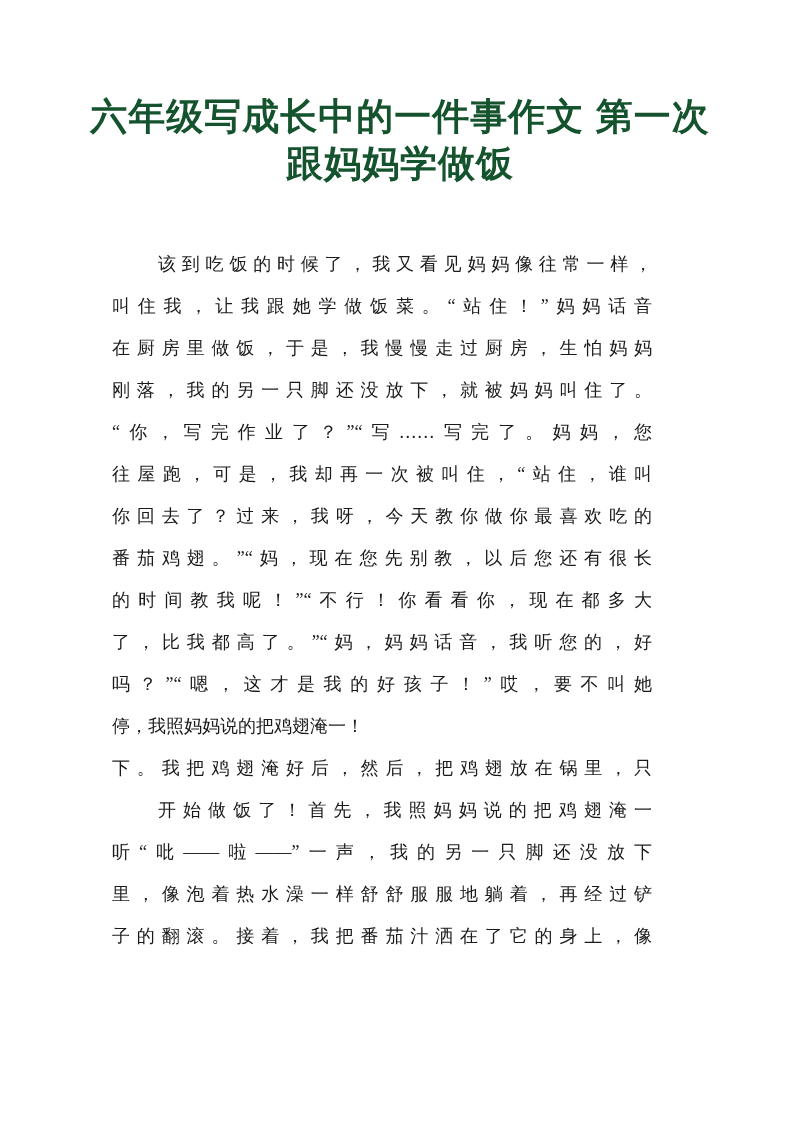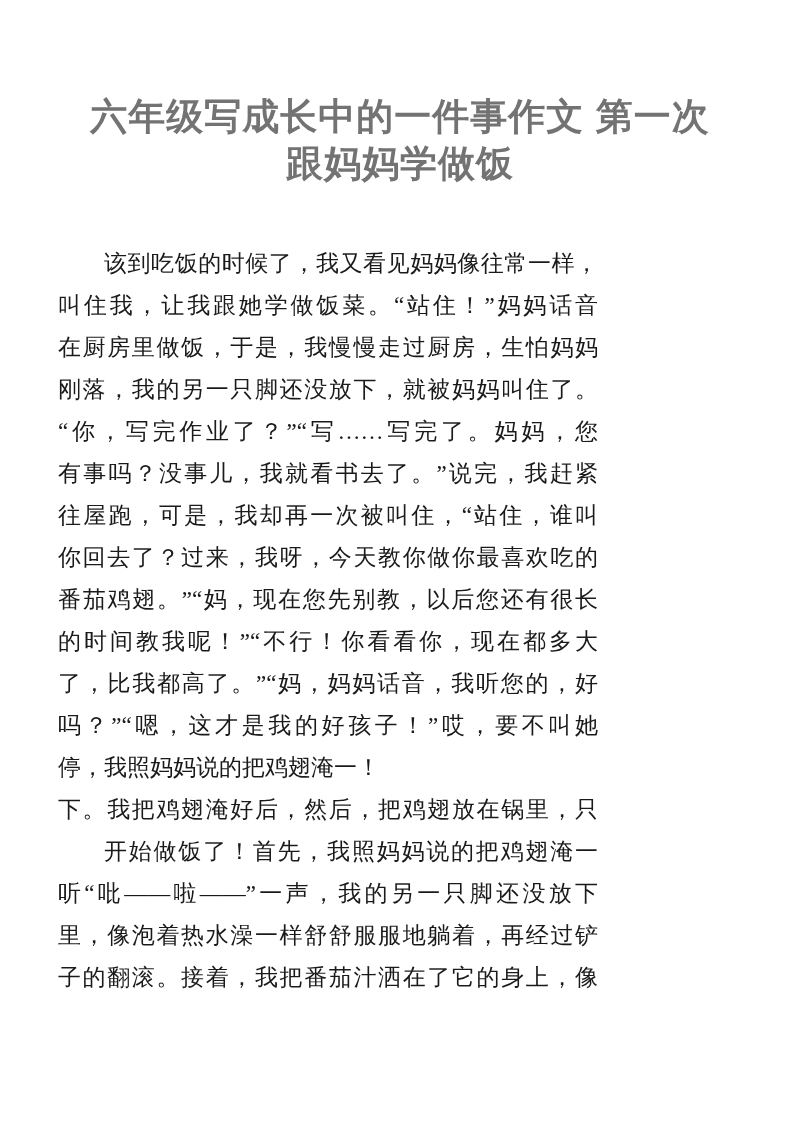--- a/index.html
+++ b/index.html
@@ -18,27 +18,27 @@
     background: #ffffff;
   }
   .doc-title {
     width: 640px;
     margin: 0 auto;
     text-align: center;
     font-family: "Liberation Sans", sans-serif;
     font-weight: bold;
     font-size: 37px;
     line-height: 47px;
-    color: #737373;
+    color: #14532d;
     letter-spacing: 1px;
   }
   .content {
     width: 540px;
-    margin: 56px 0 0 58px;
-    font-size: 23px;
+    margin: 56px 0 0 112px;
+    font-size: 18px;
     color: #1a1a1a;
   }
   .line {
     height: 42px;
     line-height: 42px;
     text-align: justify;
     text-align-last: justify;
     overflow: hidden;
   }
   .line.indent { padding-left: 46px; }
@@ -55,21 +55,20 @@
   </div>
 
   <div class="content">
 
     <div>
       <div class="line indent">该到吃饭的时候了，我又看见妈妈像往常一样，</div>
       <div class="line">叫住我，让我跟她学做饭菜。“站住！”妈妈话音</div>
       <div class="line">在厨房里做饭，于是，我慢慢走过厨房，生怕妈妈</div>
       <div class="line">刚落，我的另一只脚还没放下，就被妈妈叫住了。</div>
       <div class="line">“你，写完作业了？”“写……写完了。妈妈，您</div>
-      <div class="line">有事吗？没事儿，我就看书去了。”说完，我赶紧</div>
       <div class="line">往屋跑，可是，我却再一次被叫住，“站住，谁叫</div>
       <div class="line">你回去了？过来，我呀，今天教你做你最喜欢吃的</div>
       <div class="line">番茄鸡翅。”“妈，现在您先别教，以后您还有很长</div>
       <div class="line">的时间教我呢！”“不行！你看看你，现在都多大</div>
       <div class="line">了，比我都高了。”“妈，妈妈话音，我听您的，好</div>
       <div class="line">吗？”“嗯，这才是我的好孩子！”哎，要不叫她</div>
       <div class="line para-end">停，我照妈妈说的把鸡翅淹一！</div>
     </div>
 
     <div>

